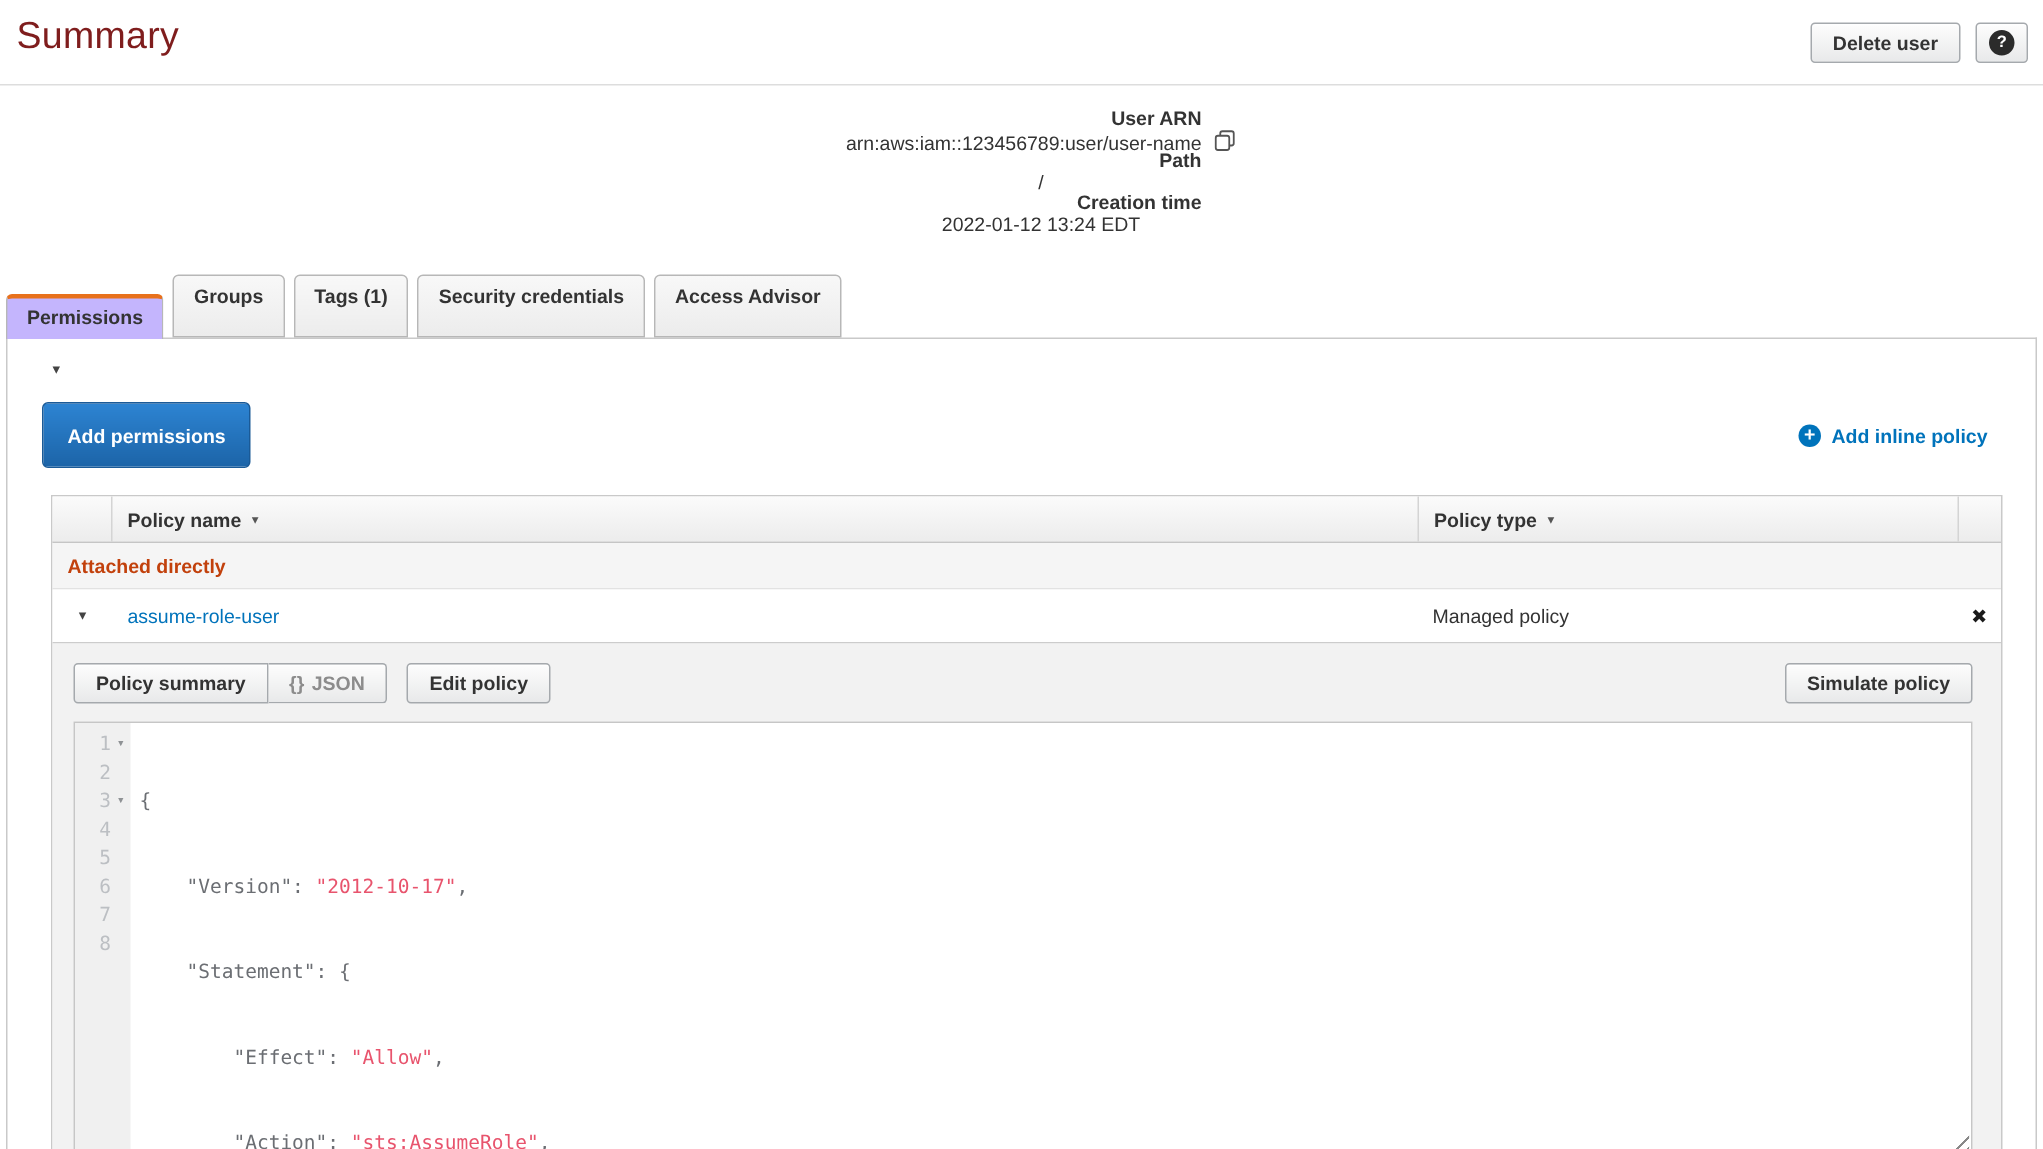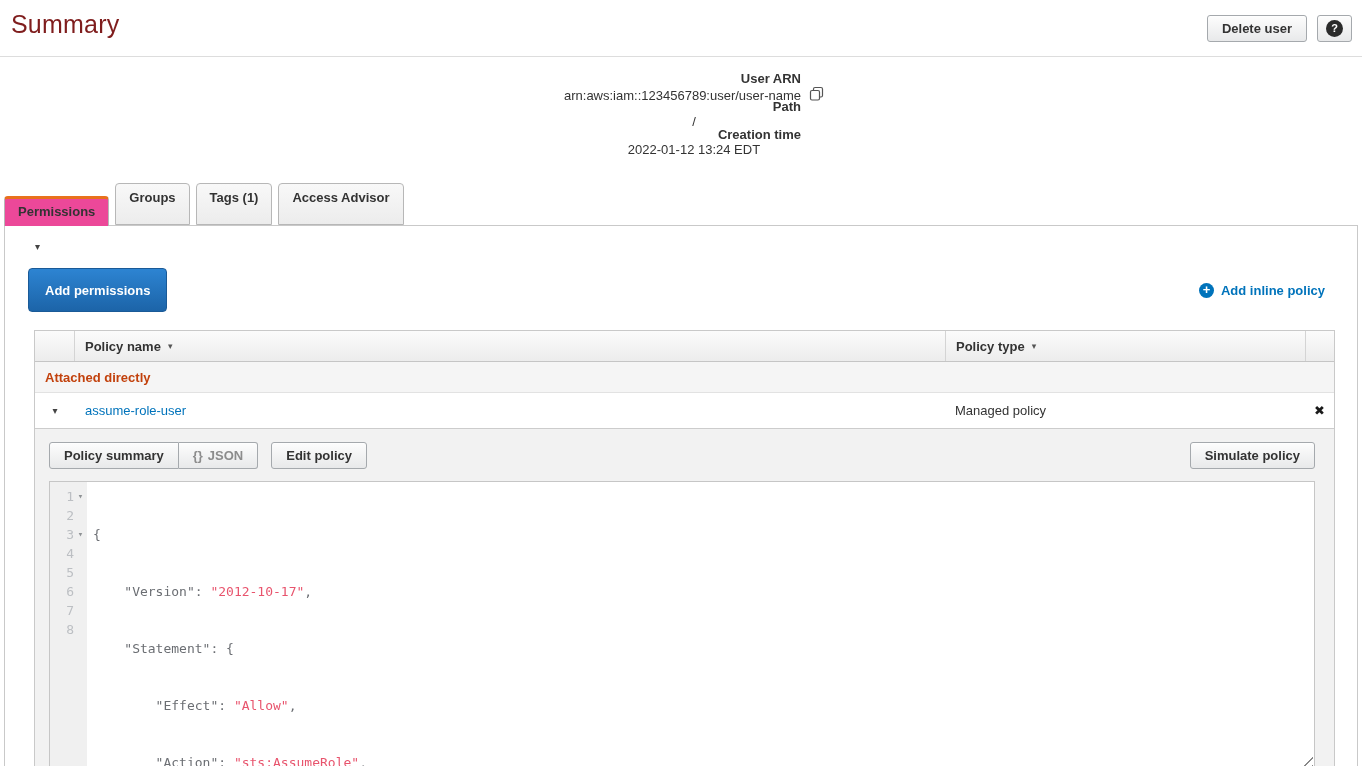--- a/index.html
+++ b/index.html
@@ -25,21 +25,21 @@
   .details { padding:14px 0 0; flex:none; }
   .detail-row { display:flex; align-items:center; height:28px;flex-direction:column; }
   .detail-label { width:240px; text-align:right; font-weight:bold; color:#333; flex:none; }
   .detail-value { margin-left:26px; color:#333; display:flex; align-items:center; gap:8px; }
   .copy-btn { display:inline-flex; cursor:pointer; background:none; border:none; padding:0; }
 
   
   .tabs { display:flex; align-items:flex-end; padding-left:4px; margin-top:13px; gap:6px; flex:none; position:relative; z-index:2; }
   .tab { padding:6px 13px 19px; margin-top:15px; background:linear-gradient(#f8f8f8,#ececec); border:1px solid #b7b7b7;
          border-radius:4px 4px 0 0; font-weight:bold; font-size:13px; color:#333; cursor:pointer; }
-  .tab.active { background:#ec4899; border-top:3px solid #e8711c; border-bottom:none; padding:5px 13px 7px; margin-top:0; margin-bottom:-1px; }
+  .tab.active { background:#c4b5fd; border-top:3px solid #e8711c; border-bottom:none; padding:5px 13px 7px; margin-top:0; margin-bottom:-1px; }
 
   
   .panel { flex:1; margin:0 4px; border-left:1px solid #c9c9c9; border-right:1px solid #c9c9c9; border-top:1px solid #c9c9c9; overflow:hidden; background:#fff; position:relative; z-index:1; }
 
   .section-header { margin:15px 0 0 30px; font-size:15px; color:#333; display:flex; align-items:center; gap:9px; cursor:pointer; }
   .tri { font-size:10px; color:#444; }
 
   .controls { display:flex; justify-content:space-between; align-items:center; margin:16px 32px 0 23px; }
   .btn-primary { display:inline-flex; align-items:center; height:44px; padding:0 16px; background:linear-gradient(#2d84d2,#1c64a8);
                  border:1px solid #1a5a97; border-radius:4px; color:#fff; font-weight:bold; font-size:13px; cursor:pointer; font-family:inherit; }
@@ -126,20 +126,21 @@
     <div class="detail-row">
       <span class="detail-label">Creation time</span>
       <span class="detail-value">2022-01-12 13:24 EDT</span>
     </div>
   </div>
 
   <div class="tabs">
     <div class="tab active">Permissions</div>
     <div class="tab">Groups</div>
     <div class="tab">Tags (1)</div>
+    <div class="tab">Security credentials</div>
     <div class="tab">Access Advisor</div>
   </div>
 
   <div class="panel">
 
     <div class="section-header">
       <span class="tri">▾</span>
     </div>
 
     <div class="controls">

